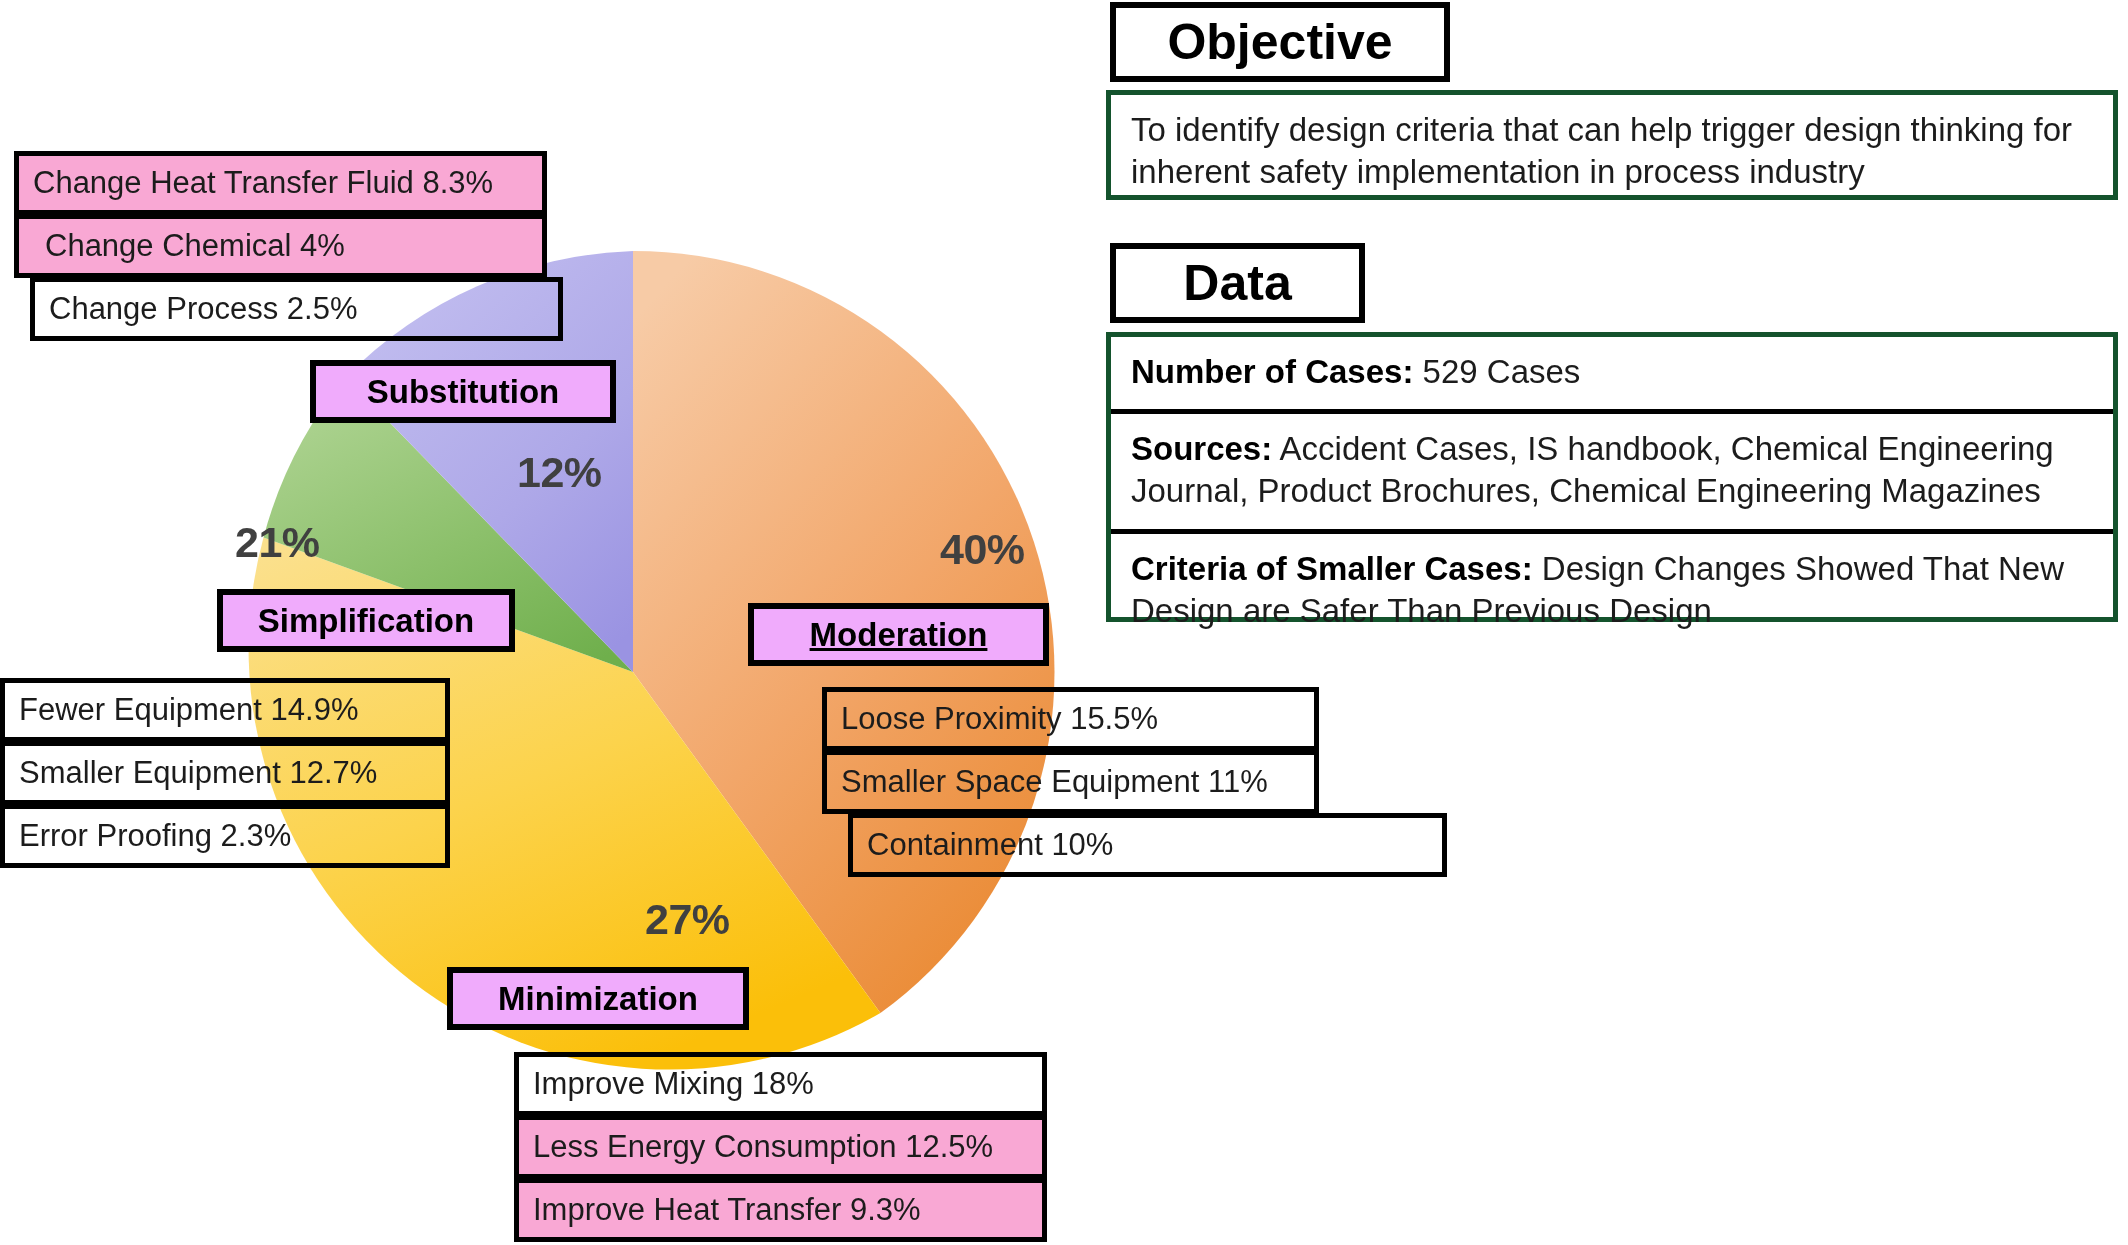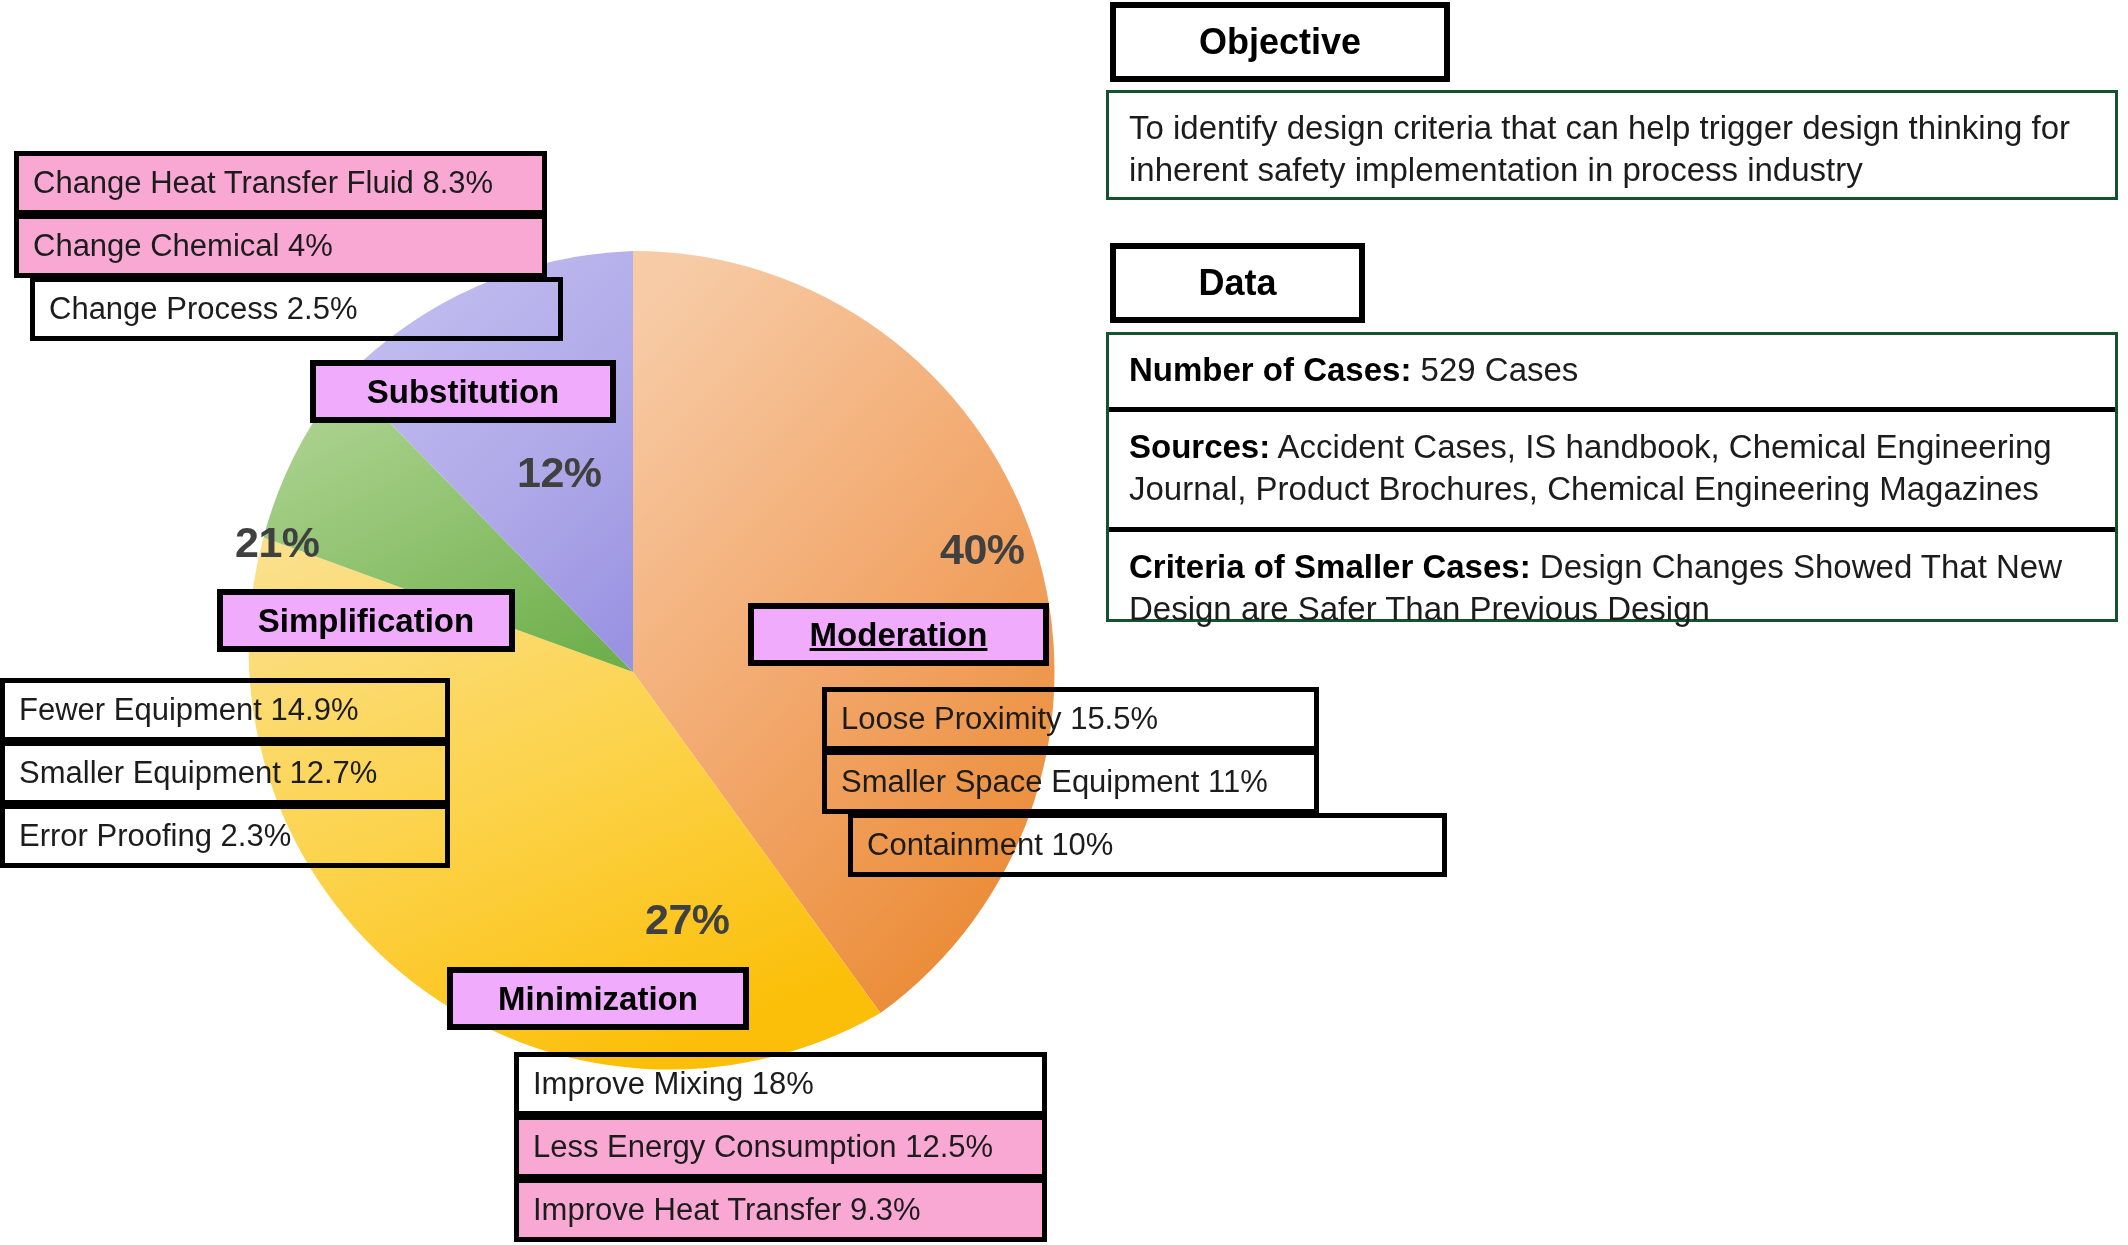--- a/index.html
+++ b/index.html
@@ -34,25 +34,25 @@
     border:6px solid #000000;background:#f0abfc;
     display:flex;align-items:center;justify-content:center;
     font-weight:bold;font-size:33px;color:#000000;
   }
 
   
   .hdr-box{
     position:absolute;box-sizing:border-box;
     border:6px solid #000000;background:#ffffff;
     display:flex;align-items:center;justify-content:center;
-    font-weight:bold;font-size:36px;color:#000000;
+    font-weight:bold;font-size:50px;color:#000000;
   }
   .panel{
     position:absolute;box-sizing:border-box;
-    border:3px solid #14532d;background:#ffffff;
+    border:5px solid #14532d;background:#ffffff;
   }
   .panel .row{
     box-sizing:border-box;
     padding:14px 18px 16px 20px;
     font-size:33px;line-height:1.28;color:#1c1c1c;
   }
   .panel .row + .row{border-top:5px solid #000000;}
   .panel .row b{font-weight:bold;color:#000;}
 </style>
 </head>
@@ -104,21 +104,21 @@
 
   <div class="cat-box" style="left:217px;top:589px;width:298px;height:63px;">Simplification</div>
 
   <div class="cat-box" style="left:447px;top:967px;width:302px;height:63px;">Minimization</div>
 
   <div class="cat-box" style="left:748px;top:603px;width:301px;height:63px;text-decoration:underline;">Moderation</div>
 
   <div class="box" style="left:14px;top:151px;width:533px;height:64px;">
     <span class="txt">Change Heat Transfer Fluid 8.3%</span>
   </div>
-  <div class="box" style="left:14px;top:214px;width:533px;height:64px;">
+  <div class="box" style="left:14px;top:214px;width:533px;height:64px;padding-left:12px;">
     <span class="txt">Change Chemical 4%</span>
   </div>
   <div class="box transparent" style="left:30px;top:277px;width:533px;height:64px;">
     <span class="txt">Change Process 2.5%</span>
   </div>
 
   <div class="box transparent" style="left:0px;top:678px;width:450px;height:64px;">
     <span class="txt">Fewer Equipment 14.9%</span>
   </div>
   <div class="box transparent" style="left:0px;top:741px;width:450px;height:64px;">

